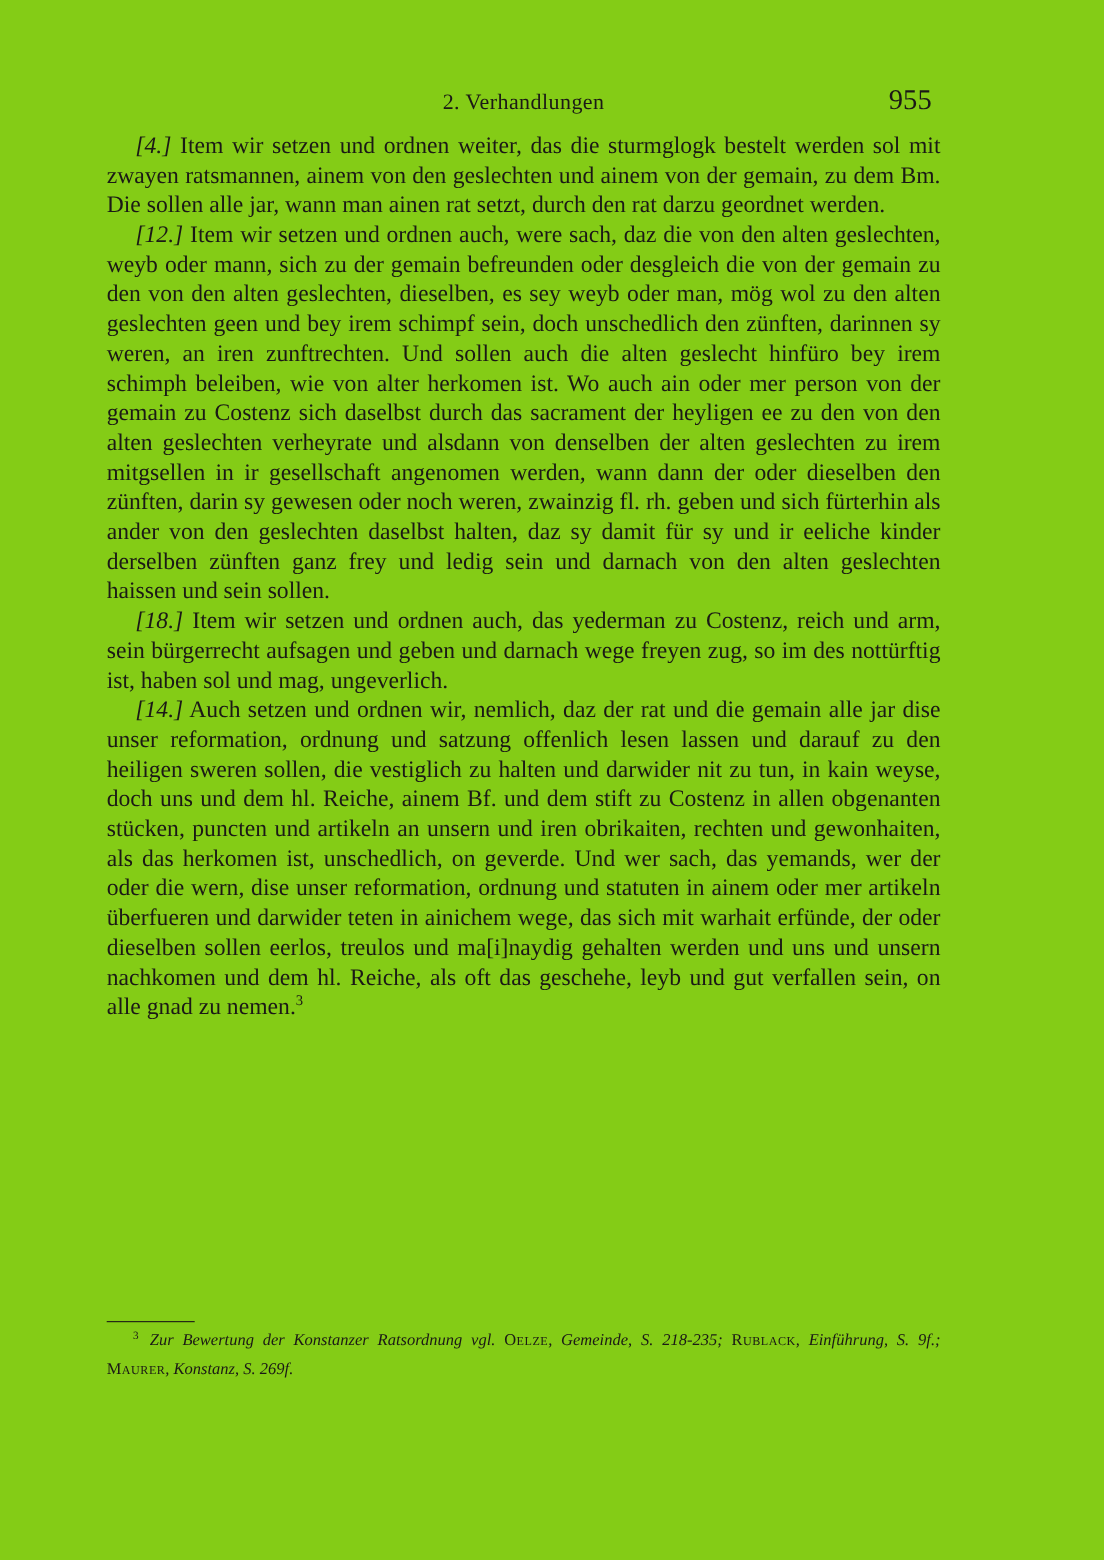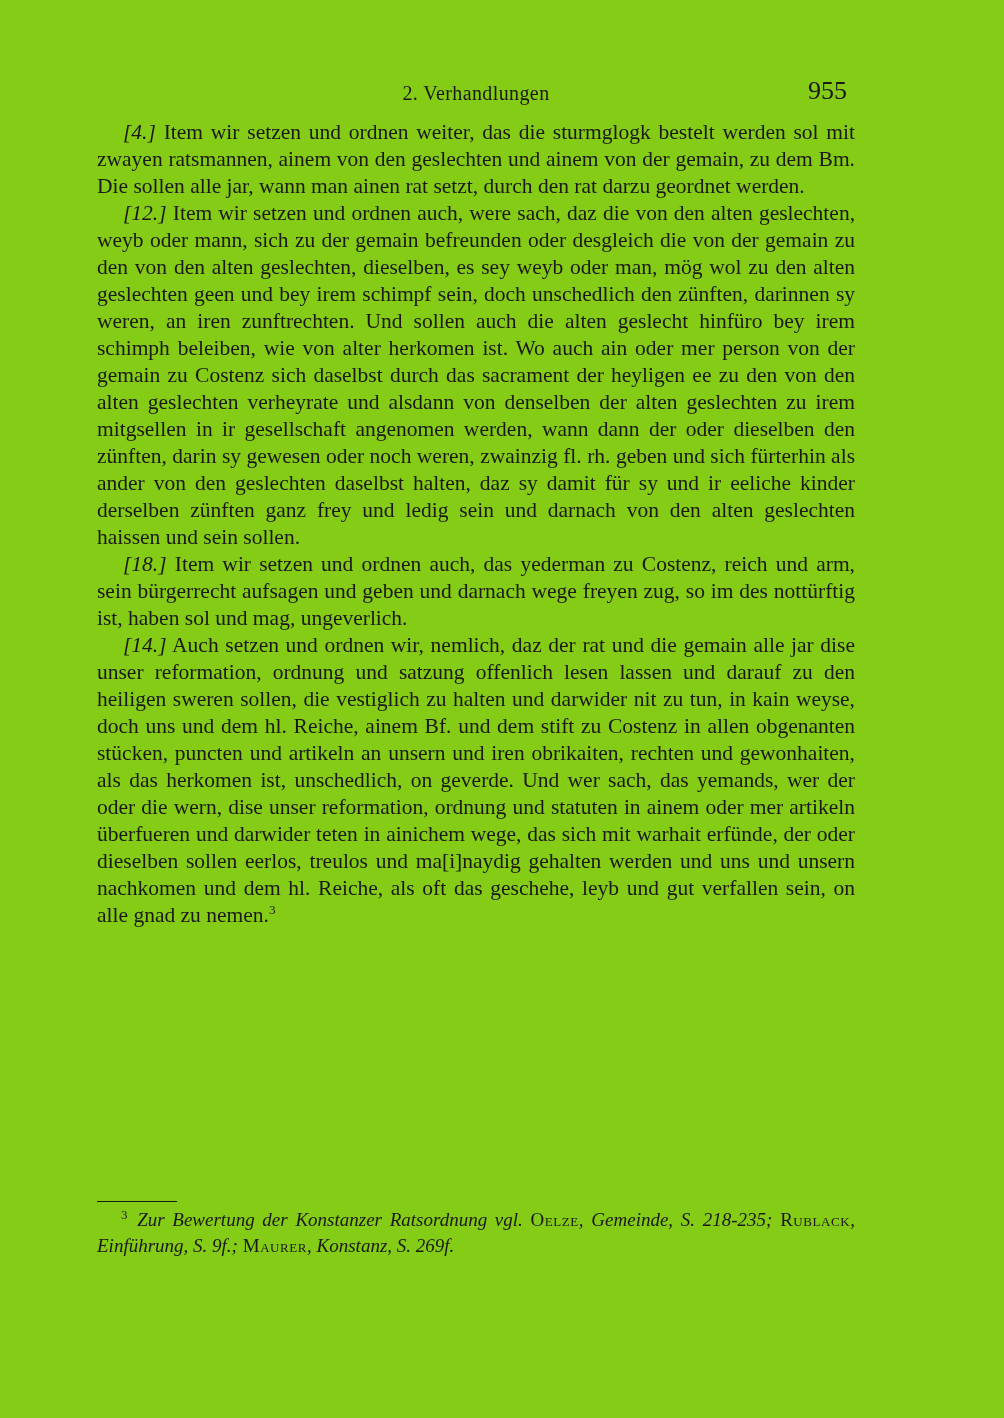--- a/index.html
+++ b/index.html
@@ -63,21 +63,21 @@
     left: 97px;
     width: 758px;
   }
   .fn-rule {
     width: 80px;
     height: 0;
     border-top: 1.6px solid #1b1916;
   }
   .footnote p {
     margin: 5px 0 0 0;
-    font-size: 19px;
+    font-size: 15px;
     line-height: 25.5px;
     text-align: justify;
     text-indent: 24px;
   }
   .fn-marker {
     font-style: normal;
     font-size: 0.68em;
     line-height: 0;
     vertical-align: super;
     margin-right: 2px;

